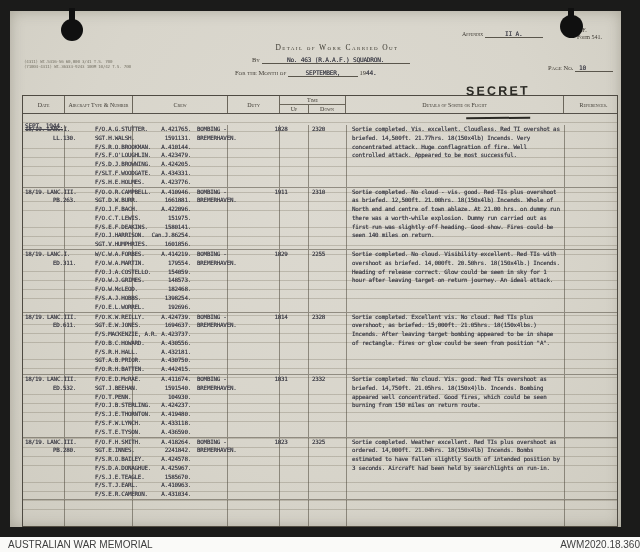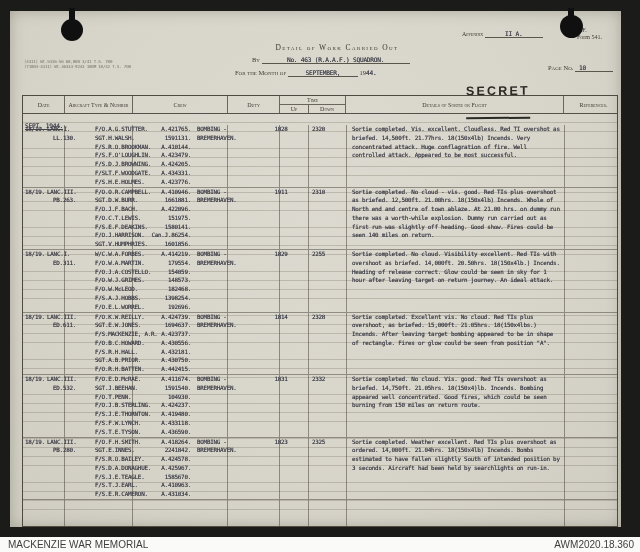--- a/index.html
+++ b/index.html
@@ -62,21 +62,21 @@
   .crew-inner{transform:translateX(-38px);width:96px;}
   .crewline{display:flex;justify-content:space-between;}
   .duty-inner{transform:translateX(-33px);padding-left:2px;width:78px;}
   .up-inner{text-align:center;transform:translateX(-13px);}
   .down-inner{text-align:center;transform:translateX(-9px);}
   .det-inner{padding:0 4px 0 5px;}
   
   .footer{position:absolute;left:0;bottom:0;width:640px;height:15px;background:#fafaf8;
           font-family:"Liberation Sans",sans-serif;font-size:10px;color:#3e3e3e;
           display:flex;justify-content:space-between;align-items:center;padding:0;}
-  .footer .fl{padding-left:8px;}  .footer .fr{padding-right:6px;}
+  .footer .fl{padding-left:8px;}  .footer .fr{padding-right:0;}
 </style>
 </head>
 <body>
 
 <div class="page">
 
   <div class="print-code">
     <div>(4311)  Wt.5316-56  60,000  3/41  T.S. 700</div>
     <div>(71004-4311)  Wt.36333-9243  100M  10/42  T.S. 700</div>
   </div>
@@ -501,15 +501,15 @@
     </div>
   </div>
 </div>
 
 <div class="punch-stem" style="left:69px;top:8px;width:6px;height:16px;"></div>
 <div class="punch" style="left:61px;top:19px;width:22px;height:22px;"></div>
 <div class="punch-stem" style="left:568px;top:8px;width:6px;height:14px;"></div>
 <div class="punch" style="left:560px;top:15px;width:23px;height:23px;"></div>
 
 <div class="footer">
-  <span class="fl">MACKENZIE WAR MEMORIAL</span>
+  <span class="fl">AUSTRALIAN WAR MEMORIAL</span>
   <span class="fr">AWM2020.18.360</span>
 </div>
 
 </body></html>

